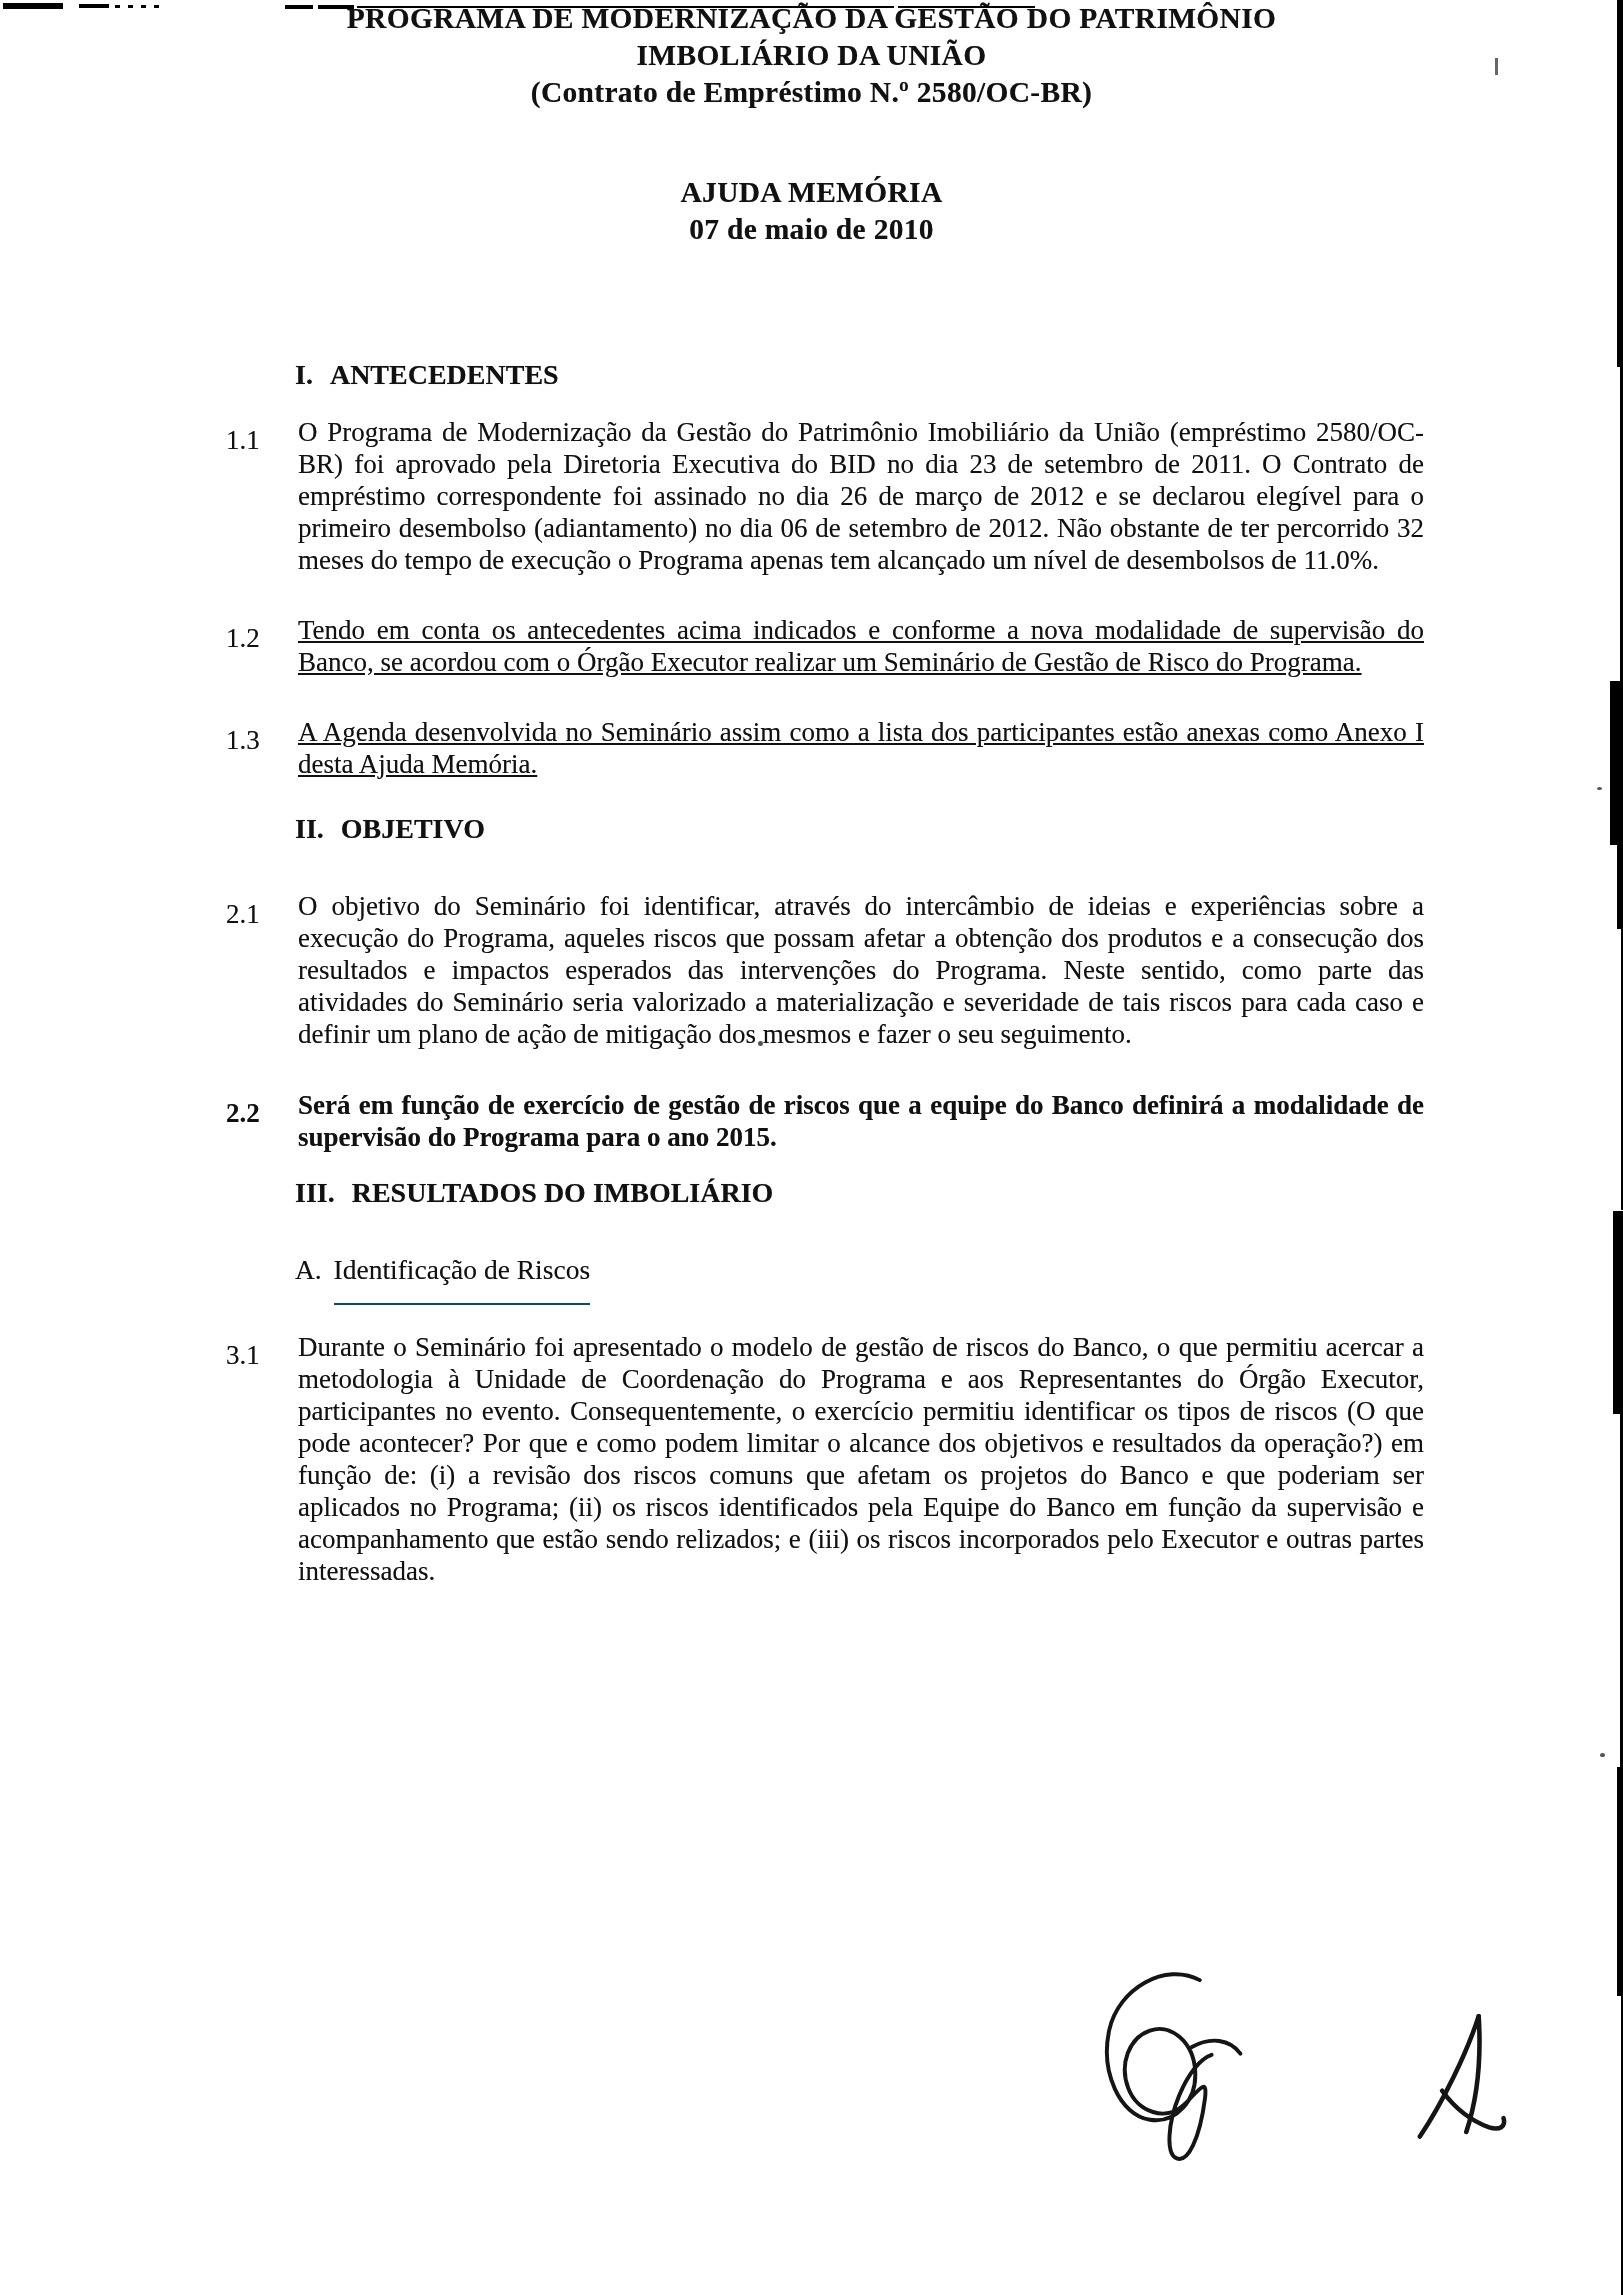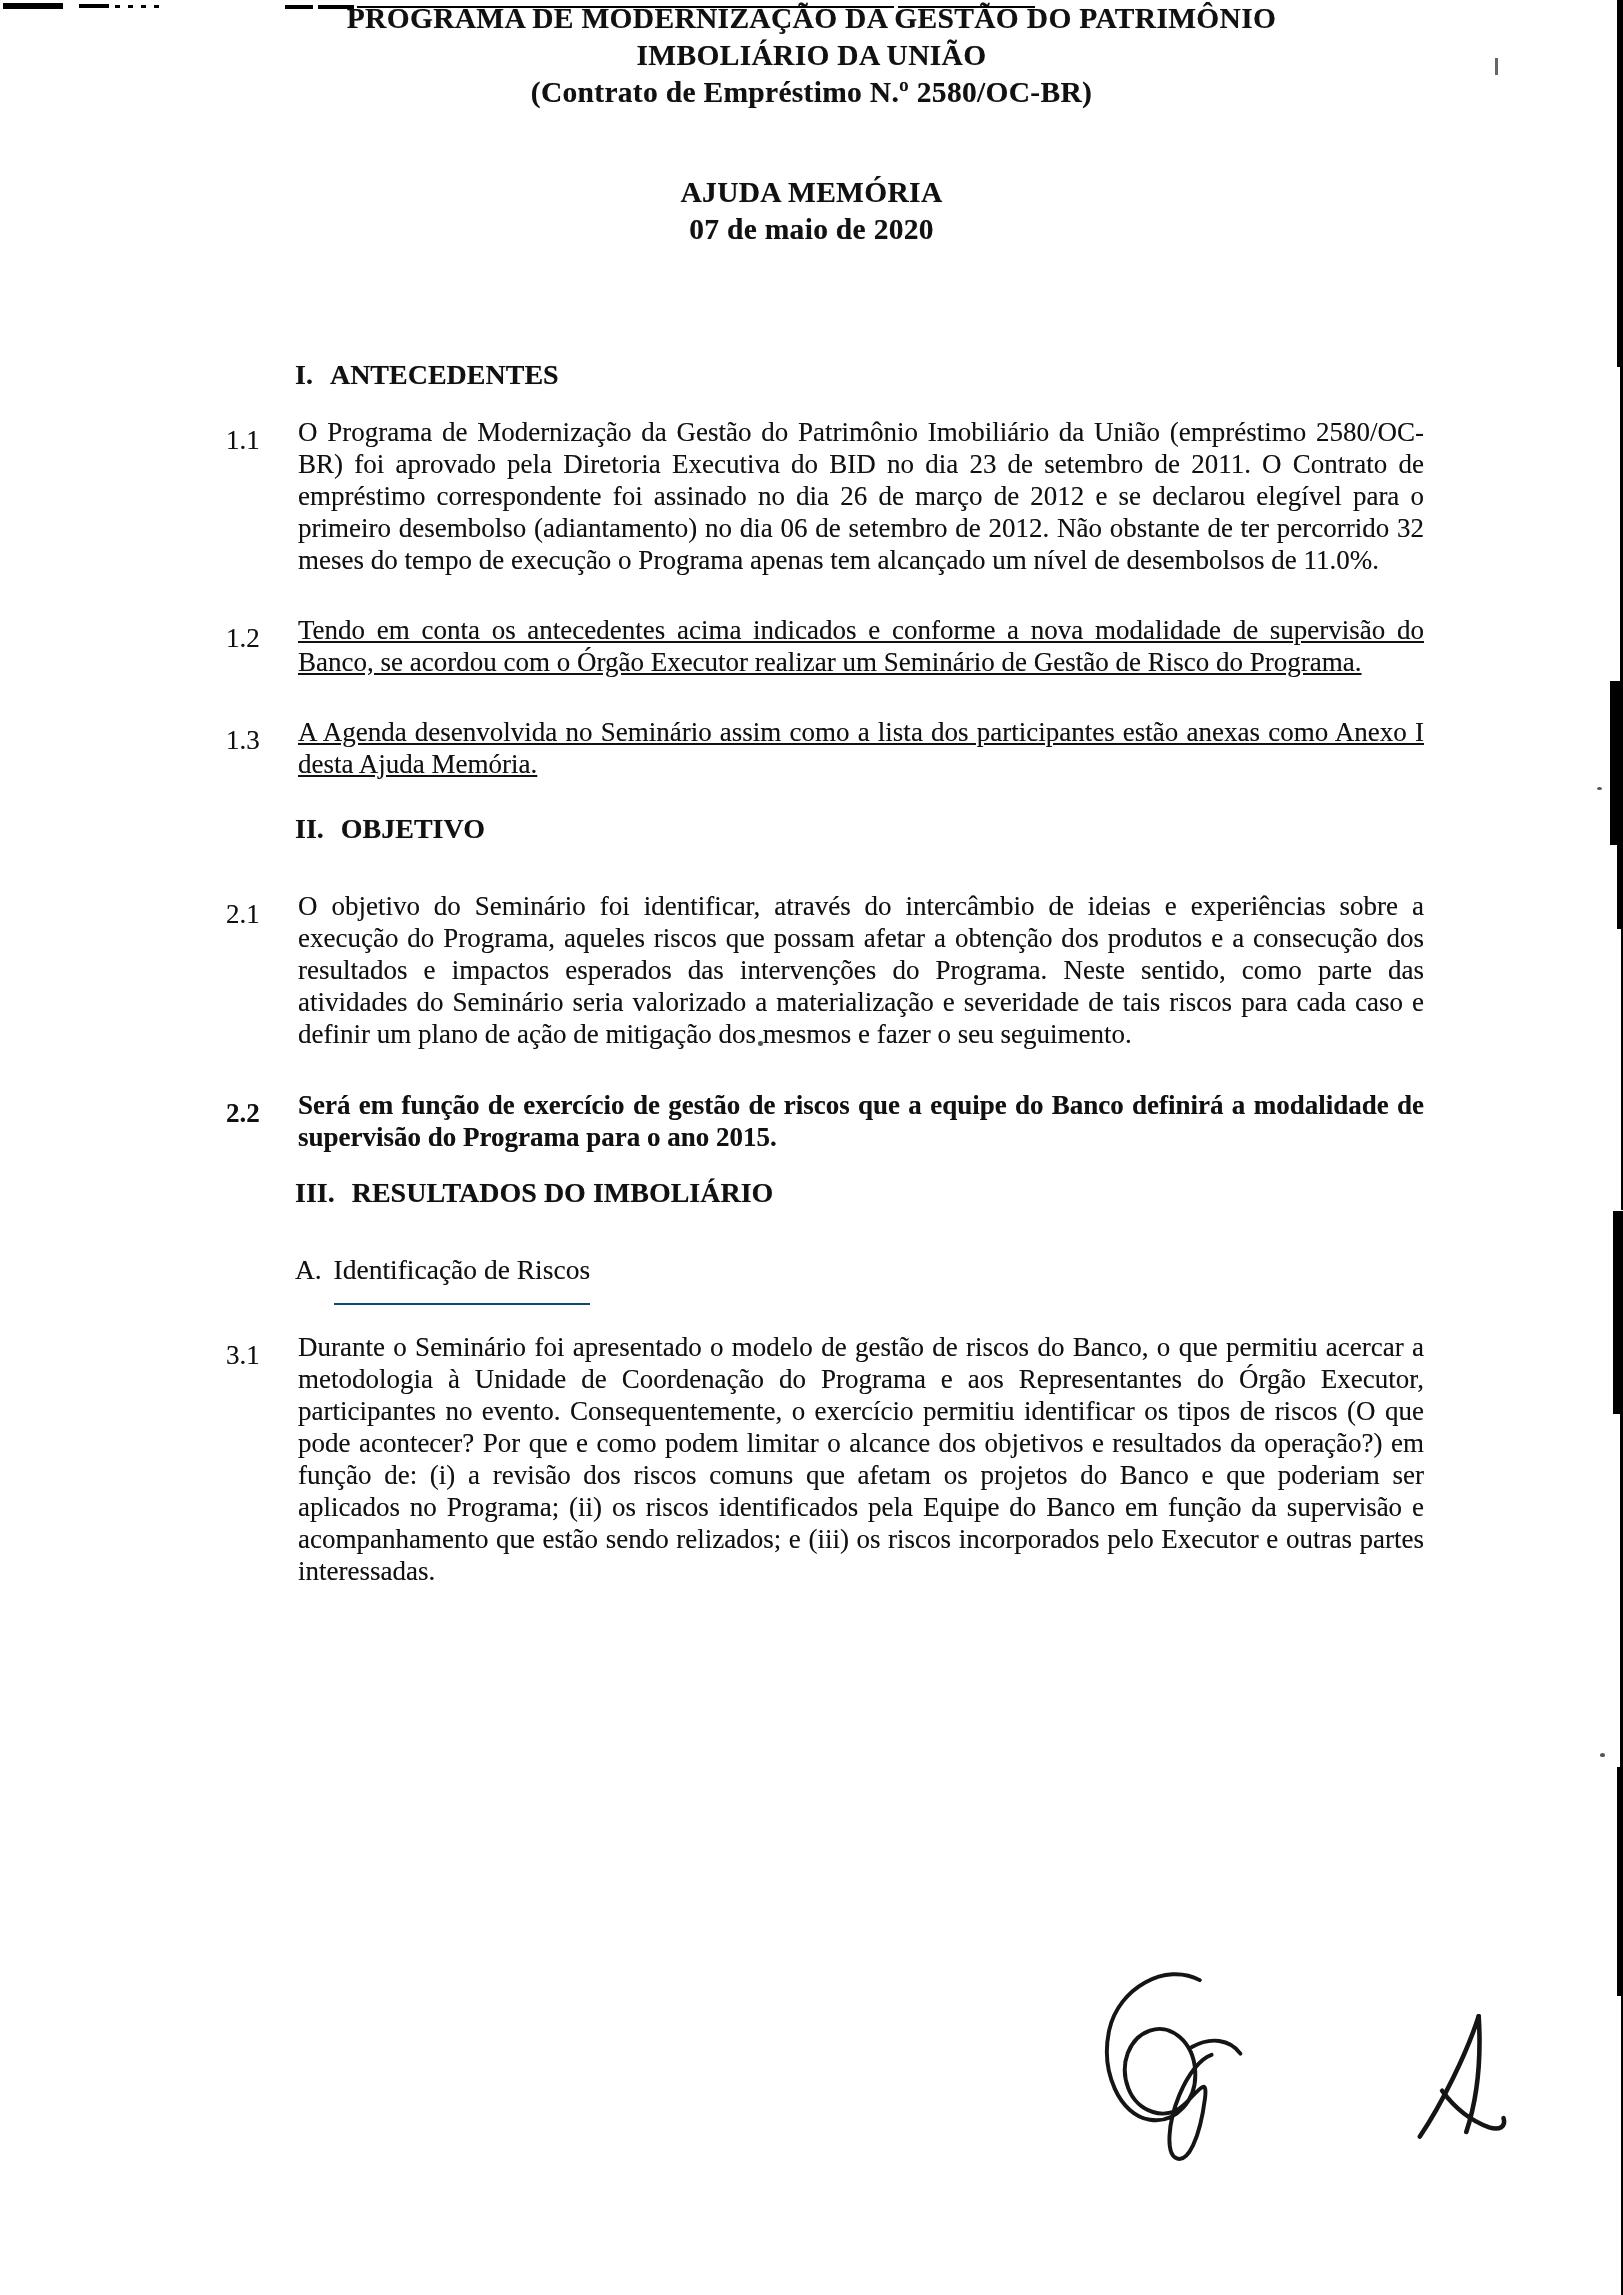--- a/index.html
+++ b/index.html
@@ -108,21 +108,21 @@
   <div class="speck" style="left:1600px; top:1753px; width:5.2px; height:3.9px;"></div>
 
   <div class="title-block">
     <div>PROGRAMA DE MODERNIZAÇÃO DA GESTÃO DO PATRIMÔNIO</div>
     <div>IMBOLIÁRIO DA UNIÃO</div>
     <div>(Contrato de Empréstimo N.º 2580/OC-BR)</div>
   </div>
 
   <div class="subtitle-block">
     <div>AJUDA MEMÓRIA</div>
-    <div>07 de maio de 2020</div>
+    <div>07 de maio de 2010</div>
   </div>
 
   <div class="body-block">
 
     <div class="section-heading">
       <span class="sec-num">I.</span><span class="sec-title">ANTECEDENTES</span>
     </div>
 
     <div class="para mt38">
       <span class="para-num">1.1</span>

